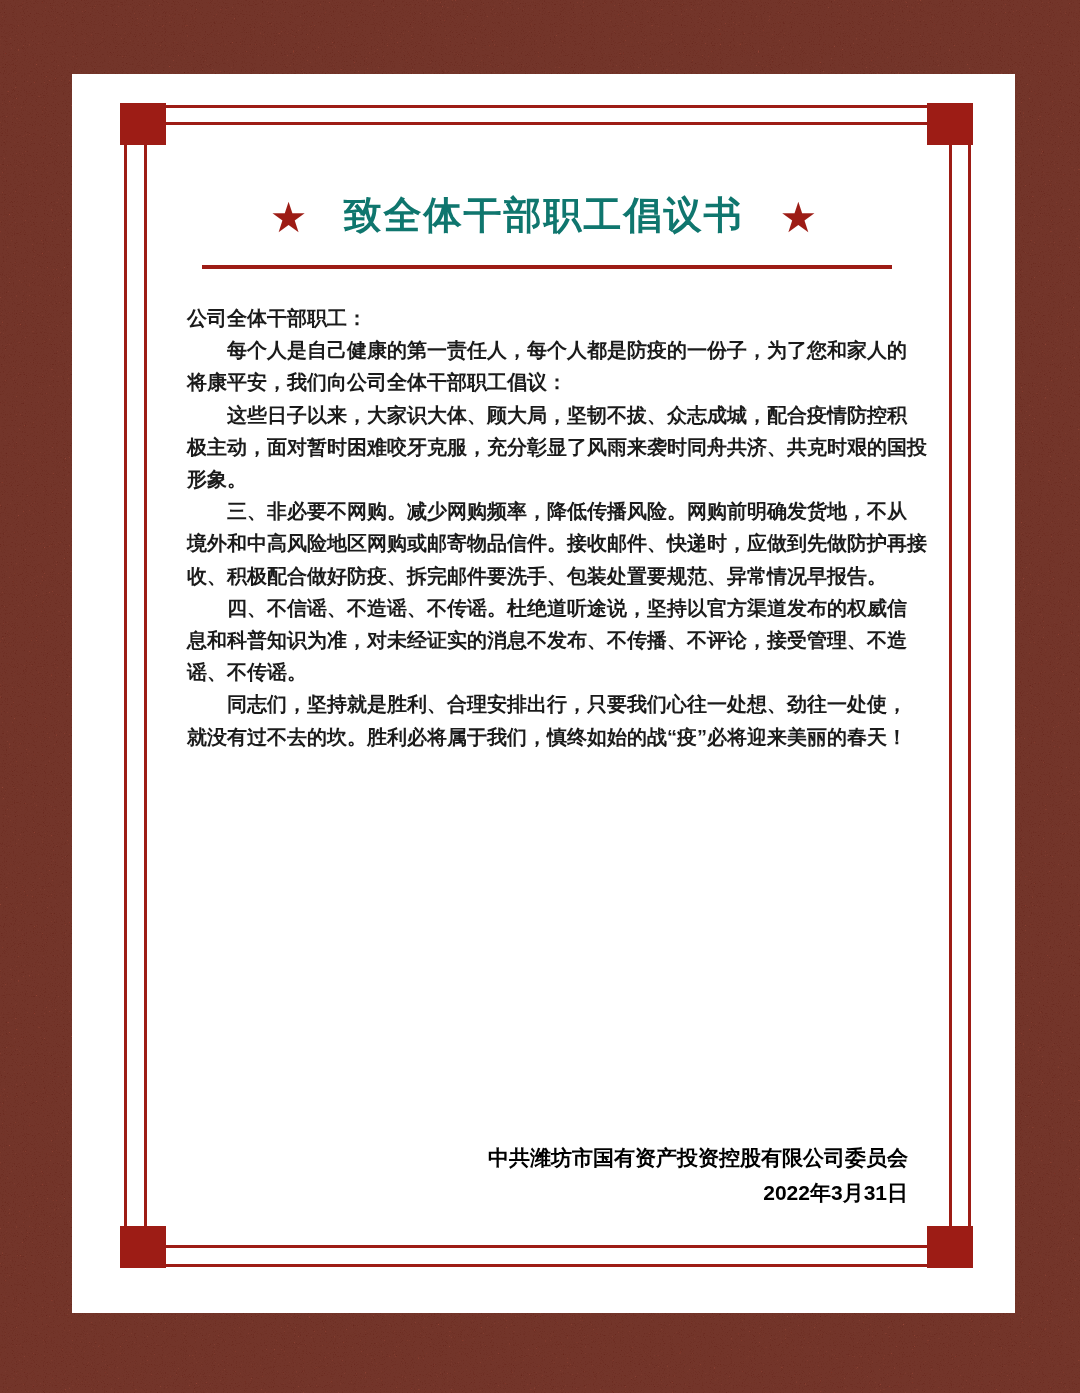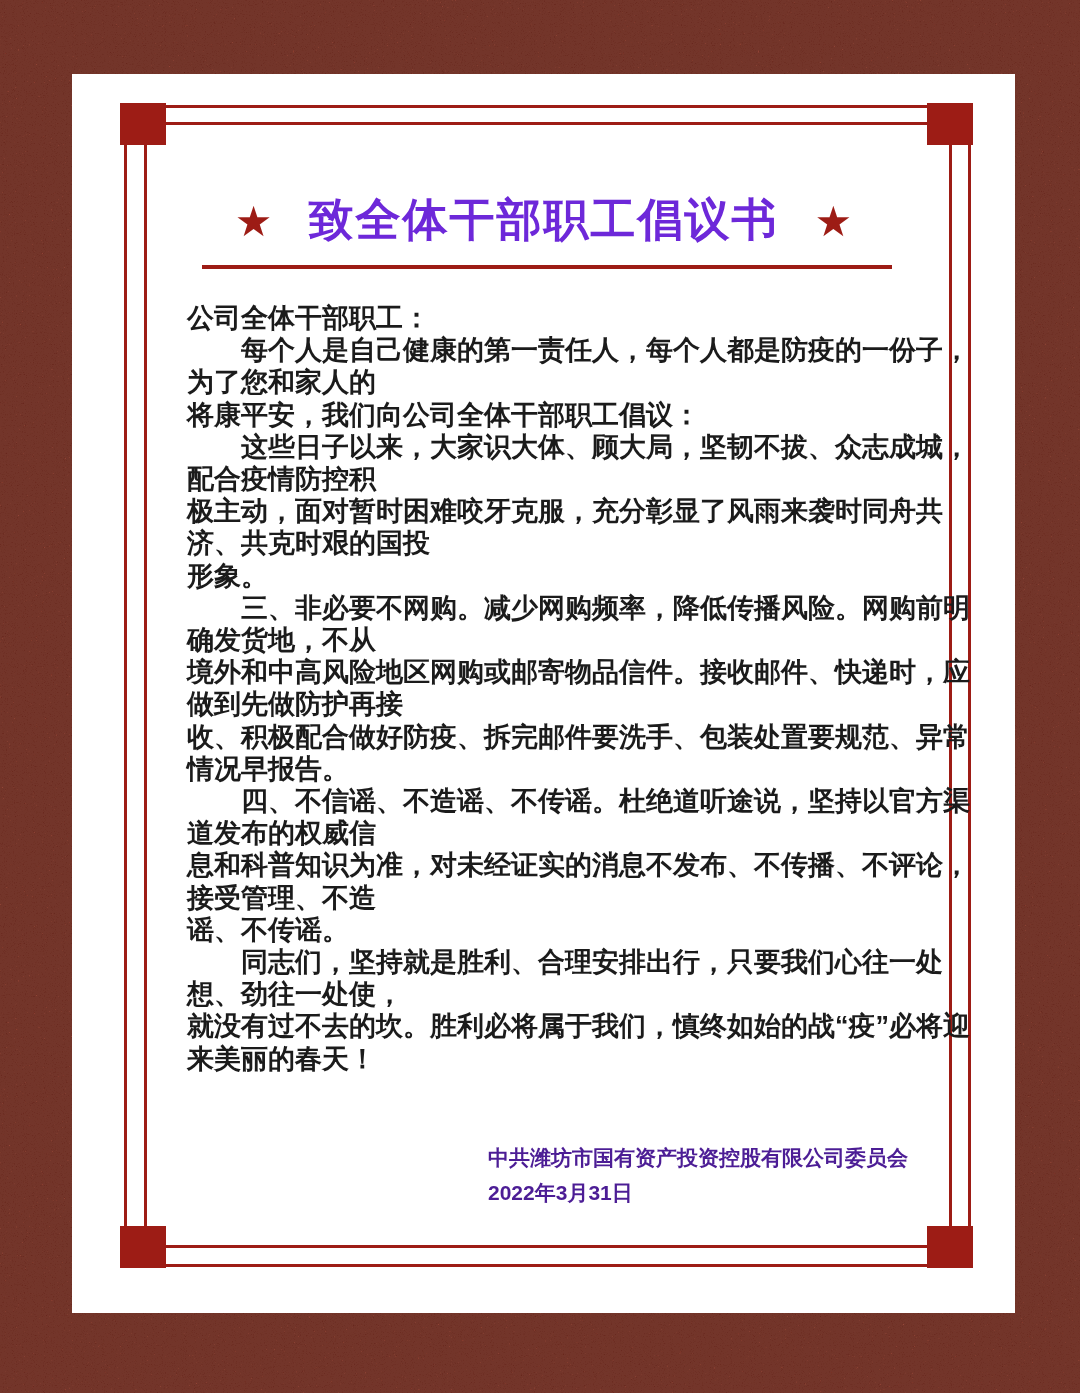--- a/index.html
+++ b/index.html
@@ -57,55 +57,55 @@
     gap: 36px;
   }
   .title-star {
     color: #9d1c15;
     font-size: 42px;
     line-height: 1;
     transform: translateY(2px);
   }
   .page-title {
     margin: 0;
-    color: #6d28d9;
-    font-size: 45px;
+    color: #0f766e;
+    font-size: 38px;
     font-weight: 800;
     letter-spacing: 2px;
     line-height: 1.15;
     white-space: nowrap;
   }
   .title-underline {
     position: absolute;
     left: 130px; top: 191px;
     width: 690px; height: 4px;
     background: #9d1c15;
   }
 
   
   .letter-body {
     position: absolute;
     left: 115px; top: 228px;
     width: 790px;
     color: #1b1b1b;
-    font-size: 27px;
+    font-size: 20px;
     line-height: 32.2px;
     font-weight: 600;
   }
   .letter-body p {
     margin: 0;
     white-space: pre-line;
   }
 
   
   .signature {
     position: absolute;
     right: 107px; top: 1066px;
-    text-align: left;
-    color: #4c1d95;
+    text-align: right;
+    color: #000000;
     font-size: 21px;
     font-weight: 700;
     line-height: 35px;
   }
 </style>
 </head>
 <body>
 
 <svg class="bg-noise" xmlns="http://www.w3.org/2000/svg" width="1080" height="1393">
   <filter id="grainDark">

